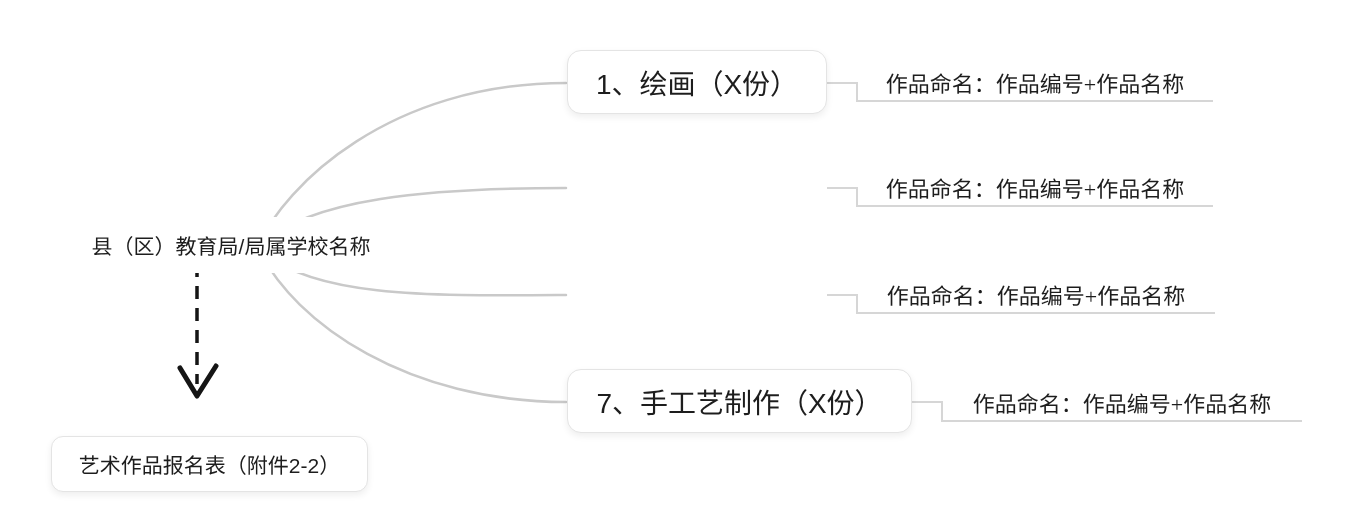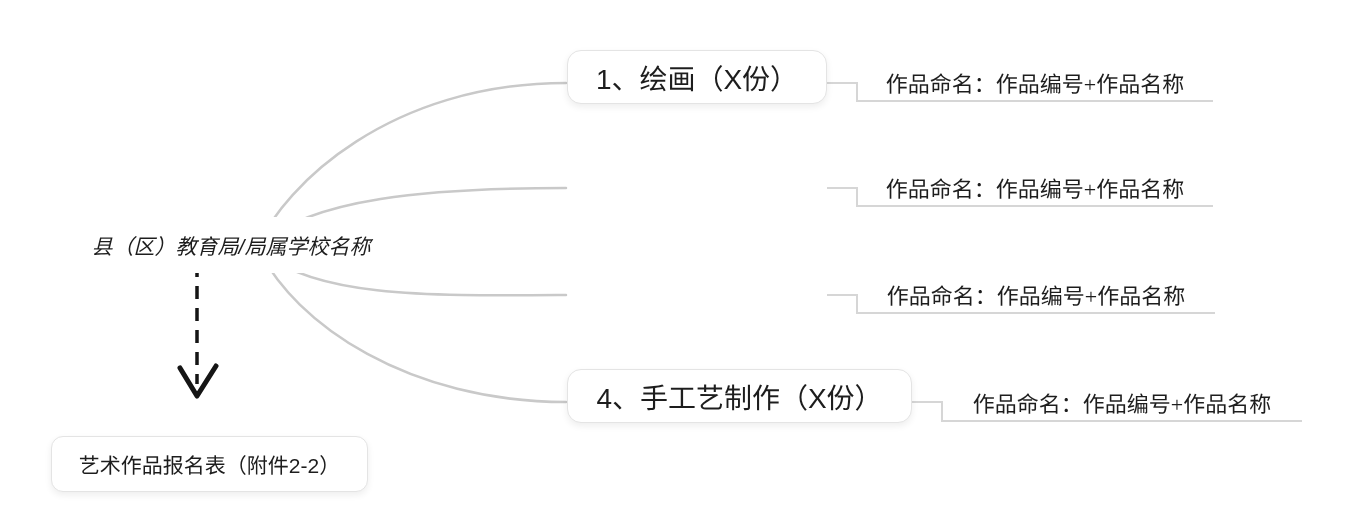--- a/index.html
+++ b/index.html
@@ -14,24 +14,24 @@
   svg.links{position:absolute;left:0;top:0;z-index:0;}
   .curve{fill:none;stroke:#c9c9c9;stroke-width:2.5;stroke-linecap:round;}
   .elbow{fill:none;stroke:#d6d6d6;stroke-width:2;}
   .dash-line{stroke:#151515;stroke-width:3.5;stroke-dasharray:13 9;}
   .arrow-head{fill:none;stroke:#151515;stroke-width:5;stroke-linecap:round;stroke-linejoin:round;}
 
   .root-node{
     position:absolute;left:75px;top:217px;width:312px;height:56px;
     background:#ffffff;z-index:2;
     display:flex;align-items:center;justify-content:center;
-    font-size:21px;letter-spacing:0;white-space:nowrap;font-style:italic;
+    font-size:21px;letter-spacing:0;white-space:nowrap;
   }
   .topic-box{
-    position:absolute;left:567px;width:260px;height:54px;z-index:2;
+    position:absolute;left:567px;width:260px;height:64px;z-index:2;
     background:#ffffff;
     border:1.5px solid #e4e4e4;border-radius:14px;
     box-shadow:0 3px 7px rgba(0,0,0,0.07);
     display:flex;align-items:center;justify-content:center;
     font-size:28px;white-space:nowrap;
     box-sizing:border-box;
   }
   .topic-1{top:50px;}
   .topic-2{top:155px;}
   .topic-3{top:262px;}
@@ -77,21 +77,21 @@
   </svg>
 
   <div class="root-node">
     <span>县（区）教育局/局属学校名称</span>
   </div>
 
   <div class="topic-box topic-1">
     <span>1、绘画（X份）</span>
   </div>
   <div class="topic-box topic-4">
-    <span>4、手工艺制作（X份）</span>
+    <span>7、手工艺制作（X份）</span>
   </div>
 
   <div class="note-label note-1">
     <span>作品命名：作品编号+作品名称</span>
   </div>
   <div class="note-label note-2">
     <span>作品命名：作品编号+作品名称</span>
   </div>
   <div class="note-label note-3">
     <span>作品命名：作品编号+作品名称</span>

